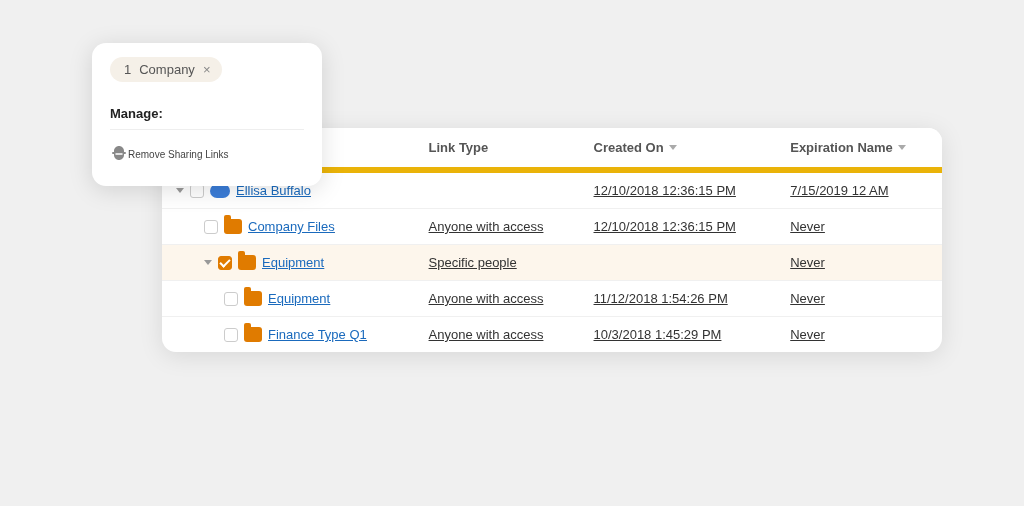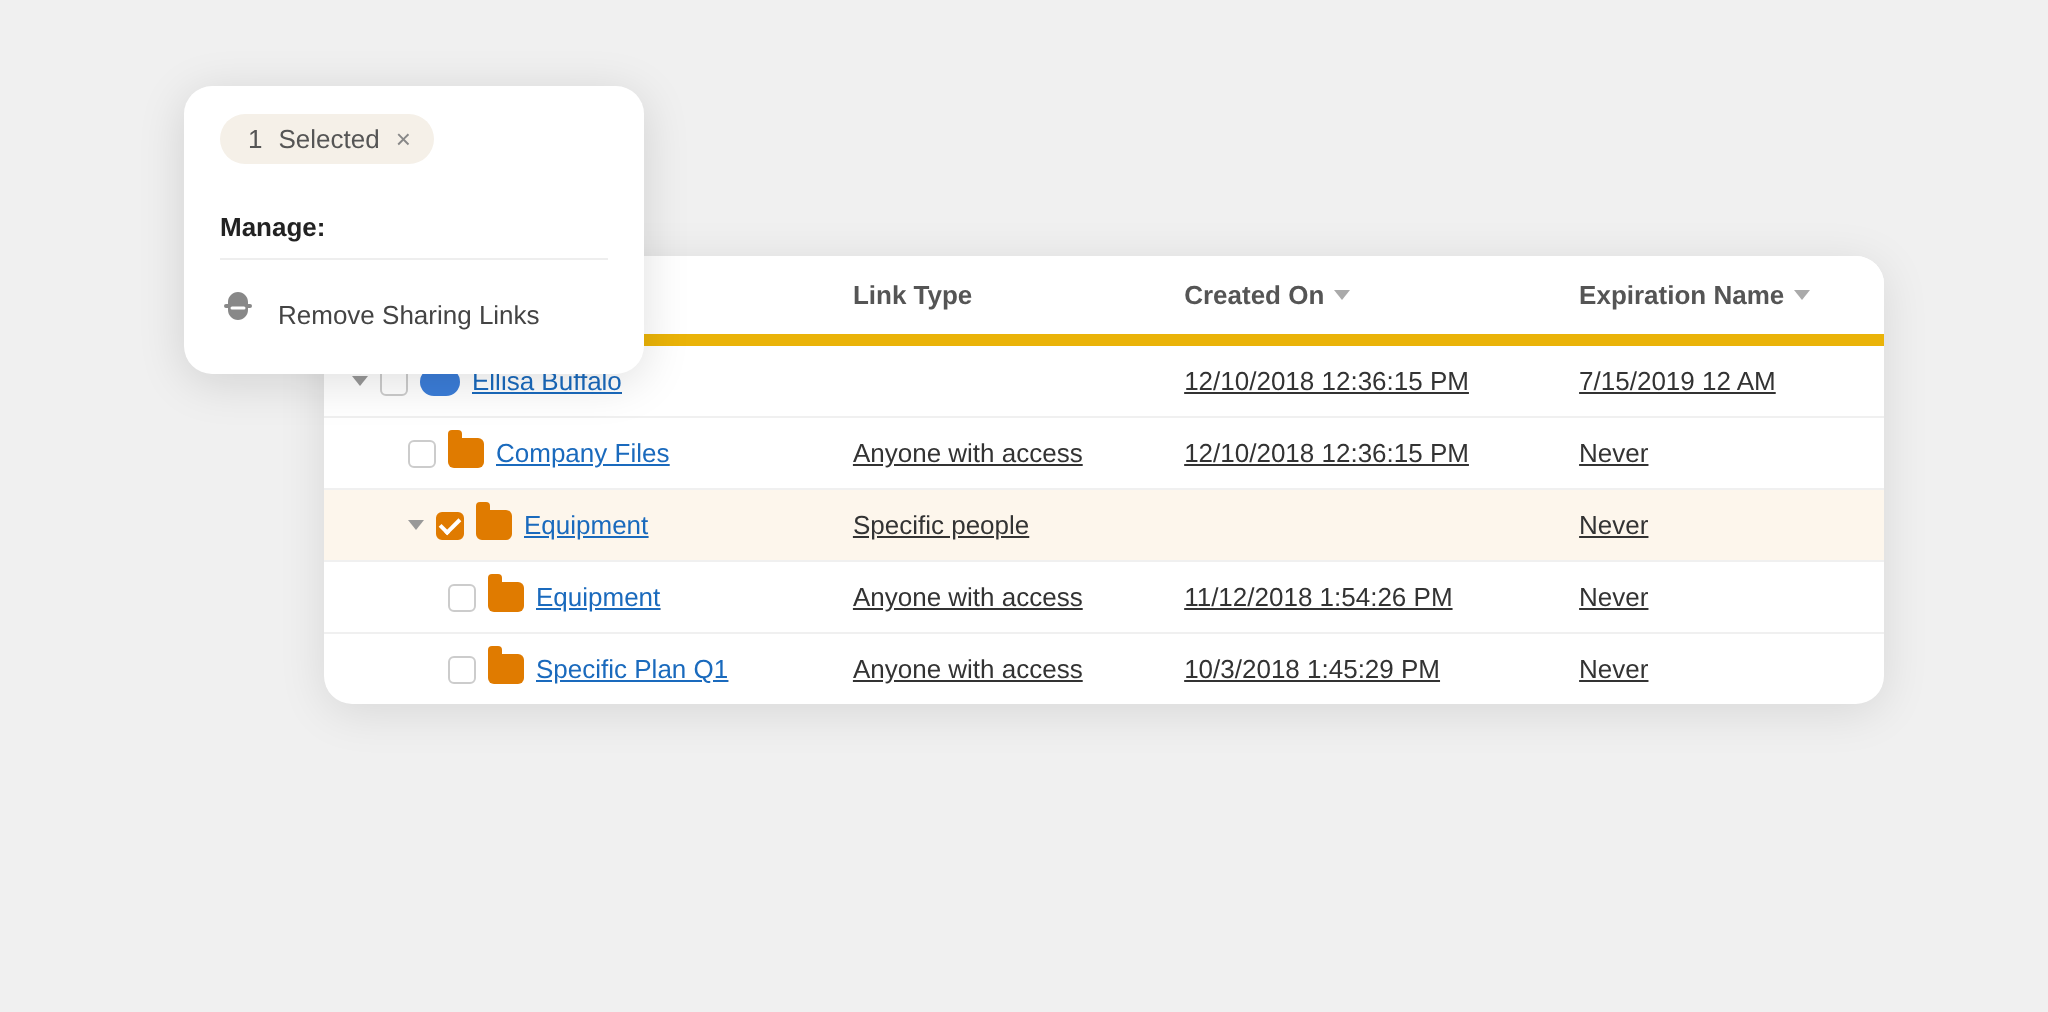--- a/index.html
+++ b/index.html
@@ -55,25 +55,25 @@
       color: #222;
       margin-bottom: 8px;
     }
     .divider {
       border: none;
       border-top: 1px solid #eee;
       margin-bottom: 10px;
     }
     .popup-action {
       display: flex;
-      align-items: flex-end;
-      gap: 11px;
+      align-items: center;
+      gap: 0;
       cursor: pointer;
       color: #444;
-      font-size: 13px;
+      font-size: 10px;
       padding: 4px 0;
     }
     
     .link-remove-icon {
       width: 18px;
       height: 18px;
       display: inline-block;
     }
 
     
@@ -260,21 +260,21 @@
   </style>
 </head>
 <body>
 
 <div class="scene">
 
   <div class="popup-card">
     <div style="display:flex; align-items:center; margin-bottom:12px;">
       <div class="selected-badge">
         <span>1</span>
-        <span>Selected</span>
+        <span>Company</span>
         <span class="close-btn">×</span>
       </div>
     </div>
     <div class="manage-label">Manage:</div>
     <hr class="divider">
     <div class="popup-action">
       <span>
         <svg class="link-remove-icon" viewBox="0 0 18 18" fill="none" xmlns="http://www.w3.org/2000/svg">
           <path d="M9 2C6.24 2 4 4.24 4 7v1H3a1 1 0 000 2h1v1c0 2.76 2.24 5 5 5s5-2.24 5-5v-1h1a1 1 0 000-2h-1V7c0-2.76-2.24-5-5-5z" fill="#888"></path>
           <path d="M6 10h6" stroke="#fff" stroke-width="1.5" stroke-linecap="round"></path>
@@ -372,21 +372,21 @@
           <td><span>Anyone with access</span></td>
           <td><span>11/12/2018 1:54:26 PM</span></td>
           <td><span>Never</span></td>
         </tr>
 
         <tr>
           <td>
             <div class="name-cell indent2">
               <span class="cb"></span>
               <span class="folder-icon"></span>
-              <span class="item-name">Specific Plan Q1</span>
+              <span class="item-name">Finance Type Q1</span>
             </div>
           </td>
           <td><span>Anyone with access</span></td>
           <td><span>10/3/2018 1:45:29 PM</span></td>
           <td><span>Never</span></td>
         </tr>
       </tbody>
     </table>
   </div>
 

